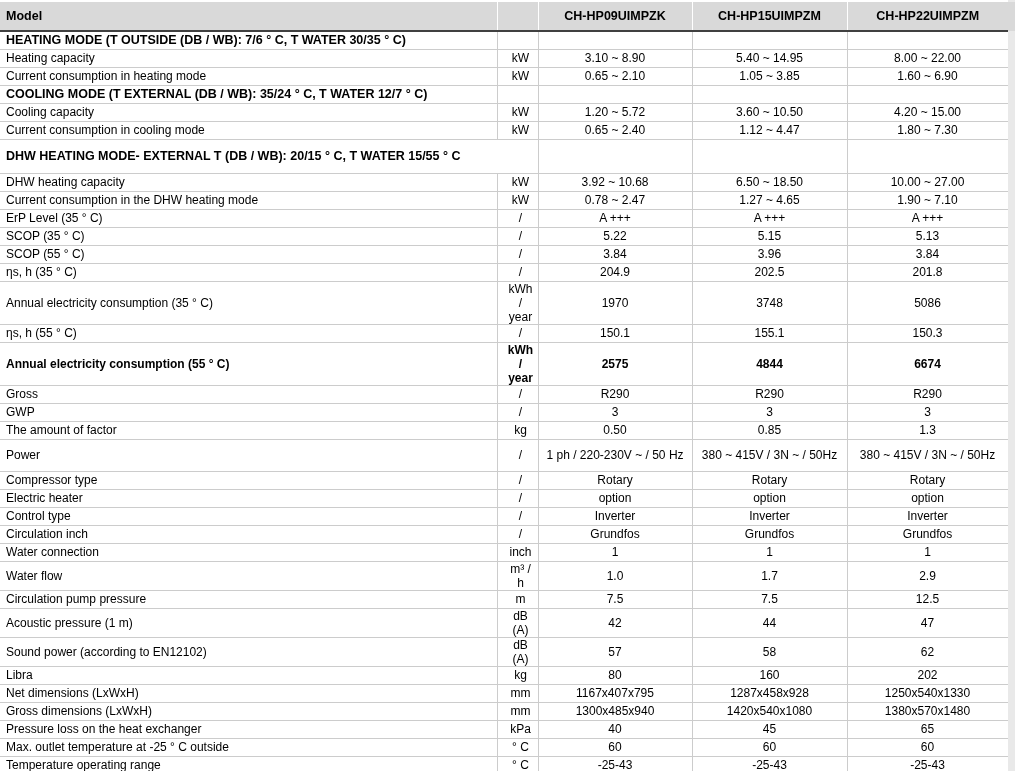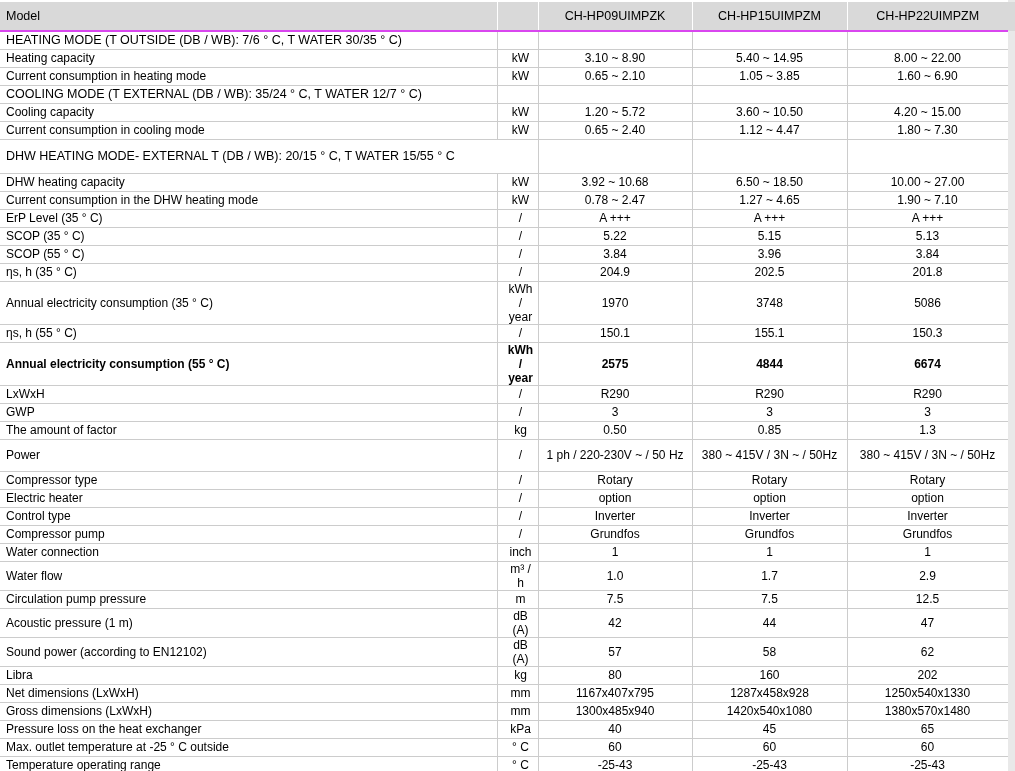--- a/index.html
+++ b/index.html
@@ -49,34 +49,34 @@
     line-height: 14px;
     vertical-align: middle;
     overflow: hidden;
     word-wrap: break-word;
   }
   tr { height: 18px; }
   tr.header-row { height: 29px; }
   tr.header-row th {
     background: #d9d9d9;
     border-right: 1px solid #ffffff;
-    border-bottom: 2px solid #d946ef;
-    font-weight: normal;
+    border-bottom: 2px solid #404040;
+    font-weight: bold;
     font-size: 12.5px;
   }
   tr.header-row th:last-child { border-right: none; }
   .header-label { text-align: left; padding-left: 6px; }
   .header-model { text-align: center; }
   tbody td { border: 1px solid #cccccc; background: #ffffff; }
   tbody tr td:first-child { border-left: none; }
   .row-label { text-align: left; padding-left: 6px; padding-right: 2px; }
   .section-label {
     text-align: left;
     padding-left: 6px;
-    font-weight: normal;
+    font-weight: bold;
     font-size: 12.5px;
   }
   .unit-cell { text-align: center; padding-right: 4px; padding-left: 10px; }
   .value-cell { text-align: center; padding-left: 3px; padding-right: 3px; }
 </style>
 </head>
 <body>
 
 <div class="screen">
   <div class="right-strip"></div>
@@ -204,21 +204,21 @@
           <td class="value-cell">150.3</td>
         </tr>
         <tr style="height: 36px; font-weight: bold;">
           <td class="row-label">Annual electricity consumption (55 ° C)</td>
           <td class="unit-cell">kWh / year</td>
           <td class="value-cell">2575</td>
           <td class="value-cell">4844</td>
           <td class="value-cell">6674</td>
         </tr>
         <tr>
-          <td class="row-label">LxWxH</td>
+          <td class="row-label">Gross</td>
           <td class="unit-cell">/</td>
           <td class="value-cell">R290</td>
           <td class="value-cell">R290</td>
           <td class="value-cell">R290</td>
         </tr>
         <tr>
           <td class="row-label">GWP</td>
           <td class="unit-cell">/</td>
           <td class="value-cell">3</td>
           <td class="value-cell">3</td>
@@ -253,21 +253,21 @@
           <td class="value-cell">option</td>
         </tr>
         <tr>
           <td class="row-label">Control type</td>
           <td class="unit-cell">/</td>
           <td class="value-cell">Inverter</td>
           <td class="value-cell">Inverter</td>
           <td class="value-cell">Inverter</td>
         </tr>
         <tr>
-          <td class="row-label">Compressor pump</td>
+          <td class="row-label">Circulation inch</td>
           <td class="unit-cell">/</td>
           <td class="value-cell">Grundfos</td>
           <td class="value-cell">Grundfos</td>
           <td class="value-cell">Grundfos</td>
         </tr>
         <tr>
           <td class="row-label">Water connection</td>
           <td class="unit-cell">inch</td>
           <td class="value-cell">1</td>
           <td class="value-cell">1</td>

